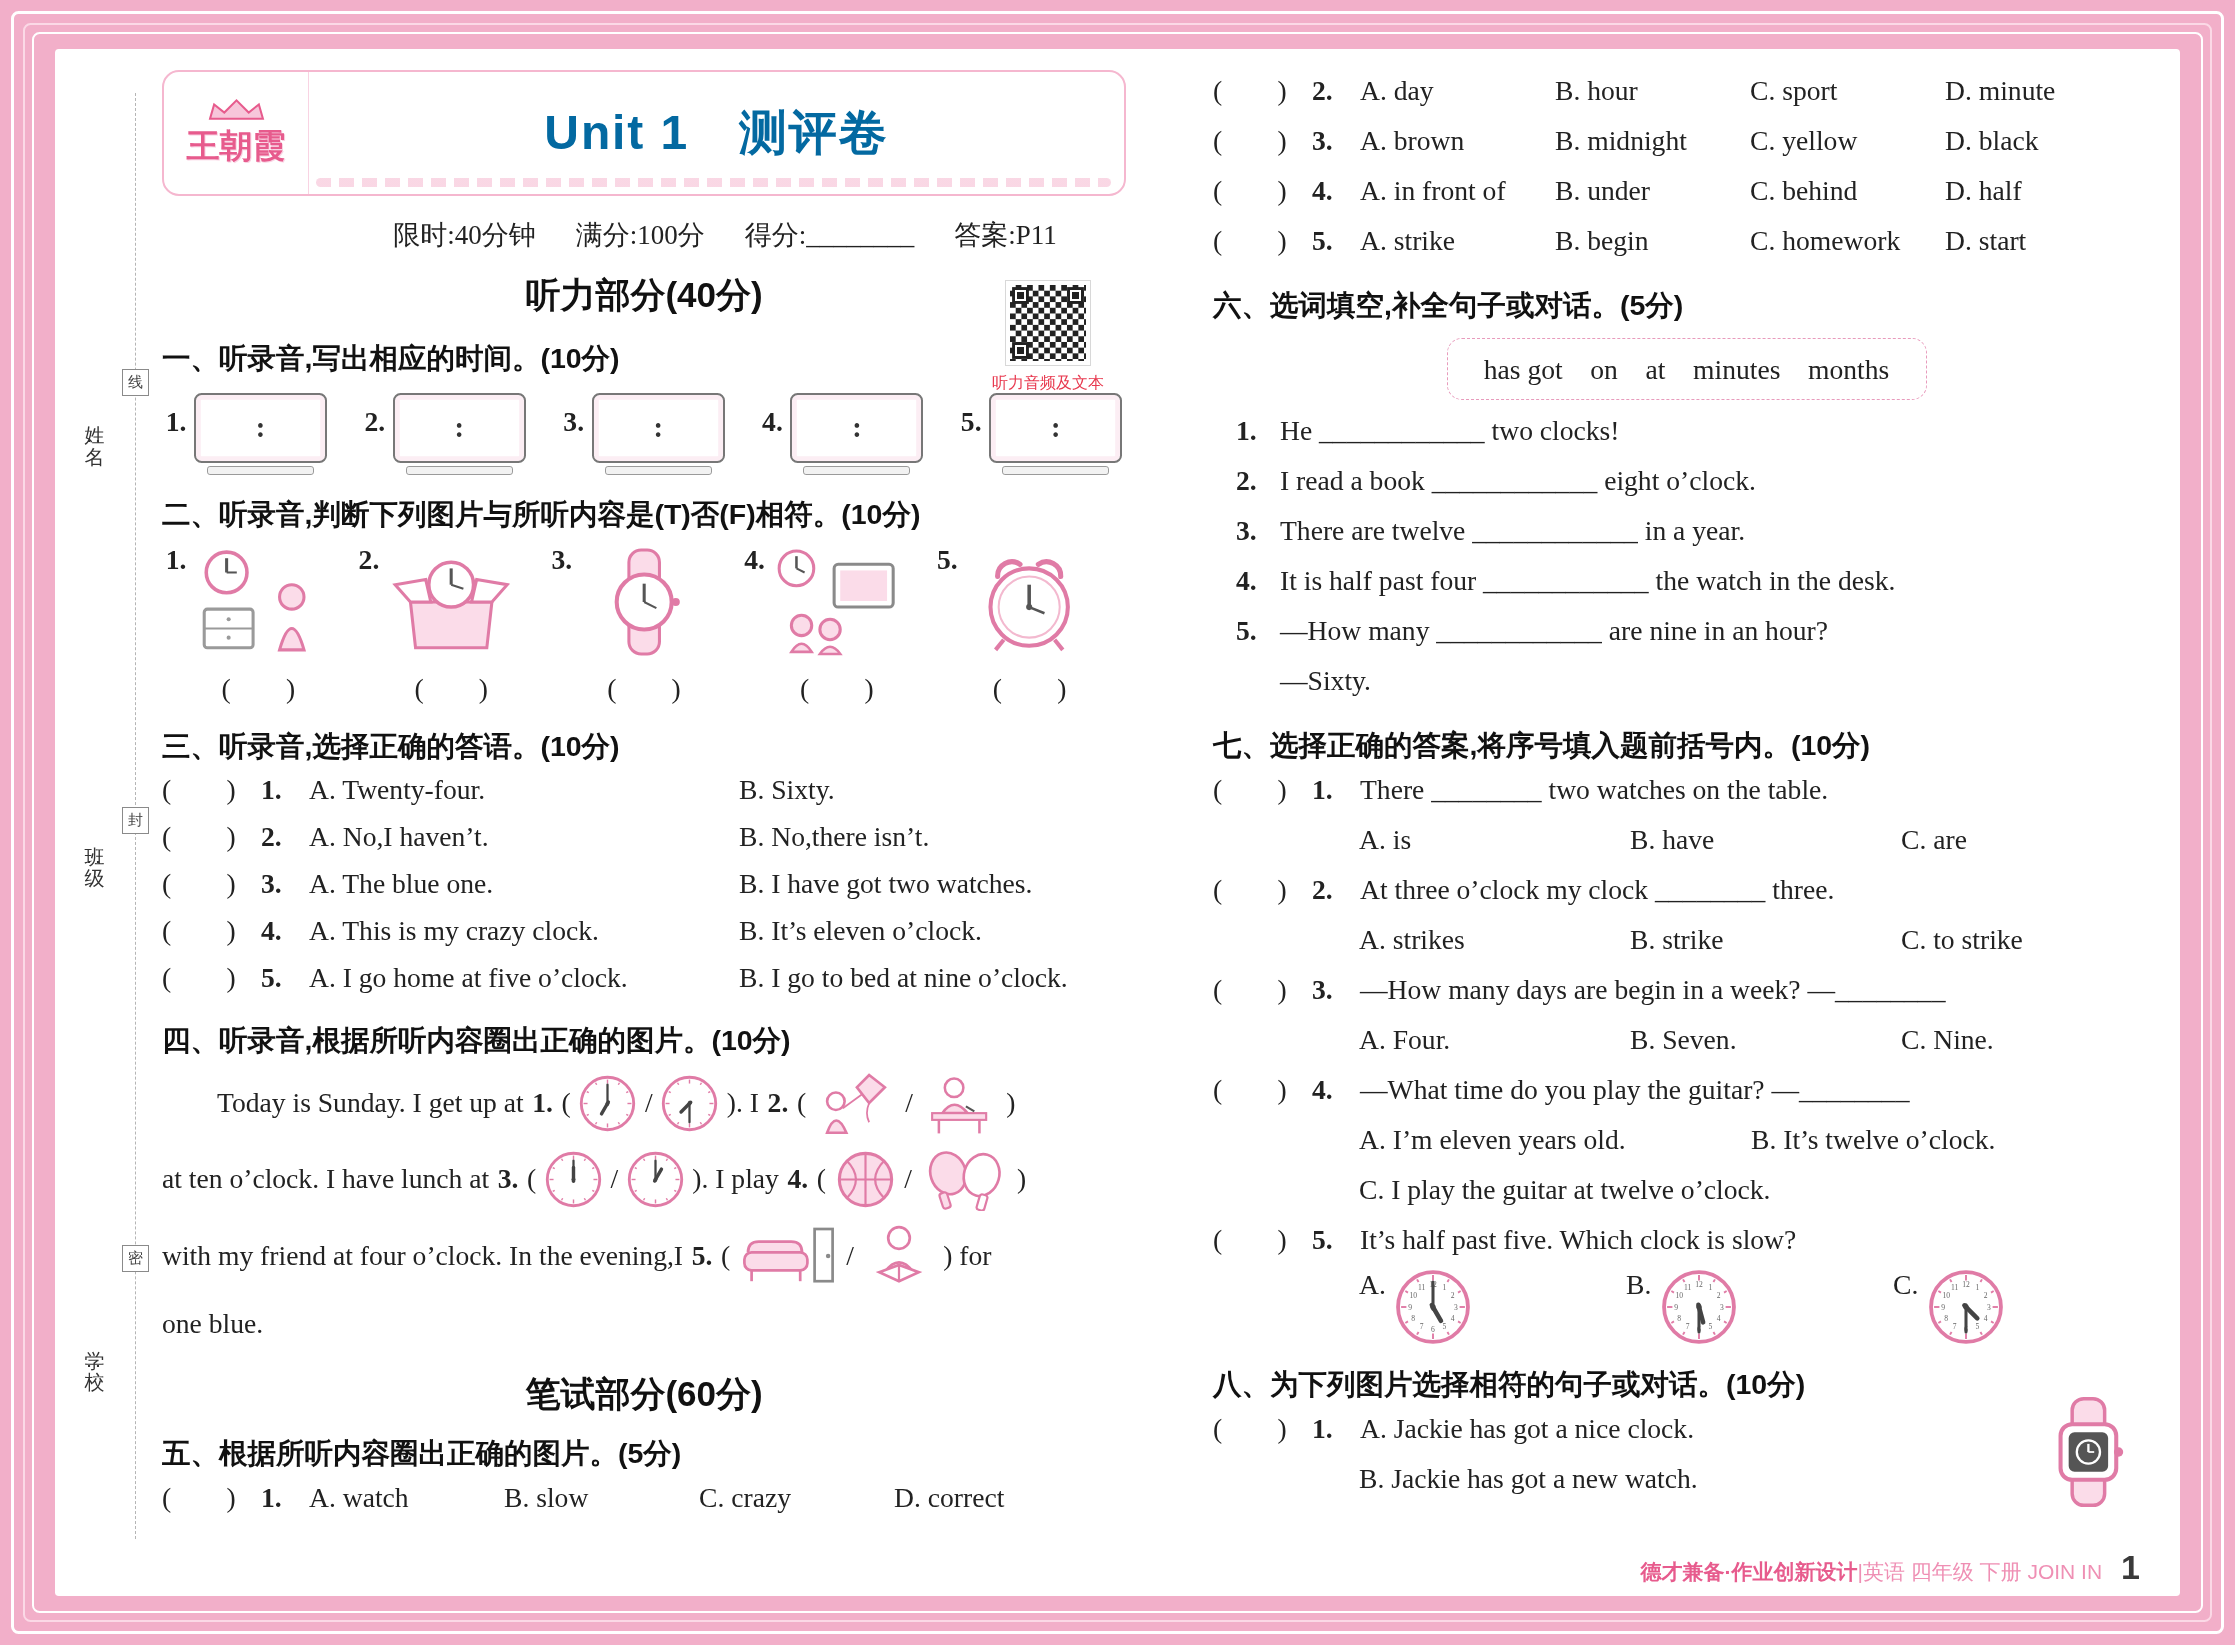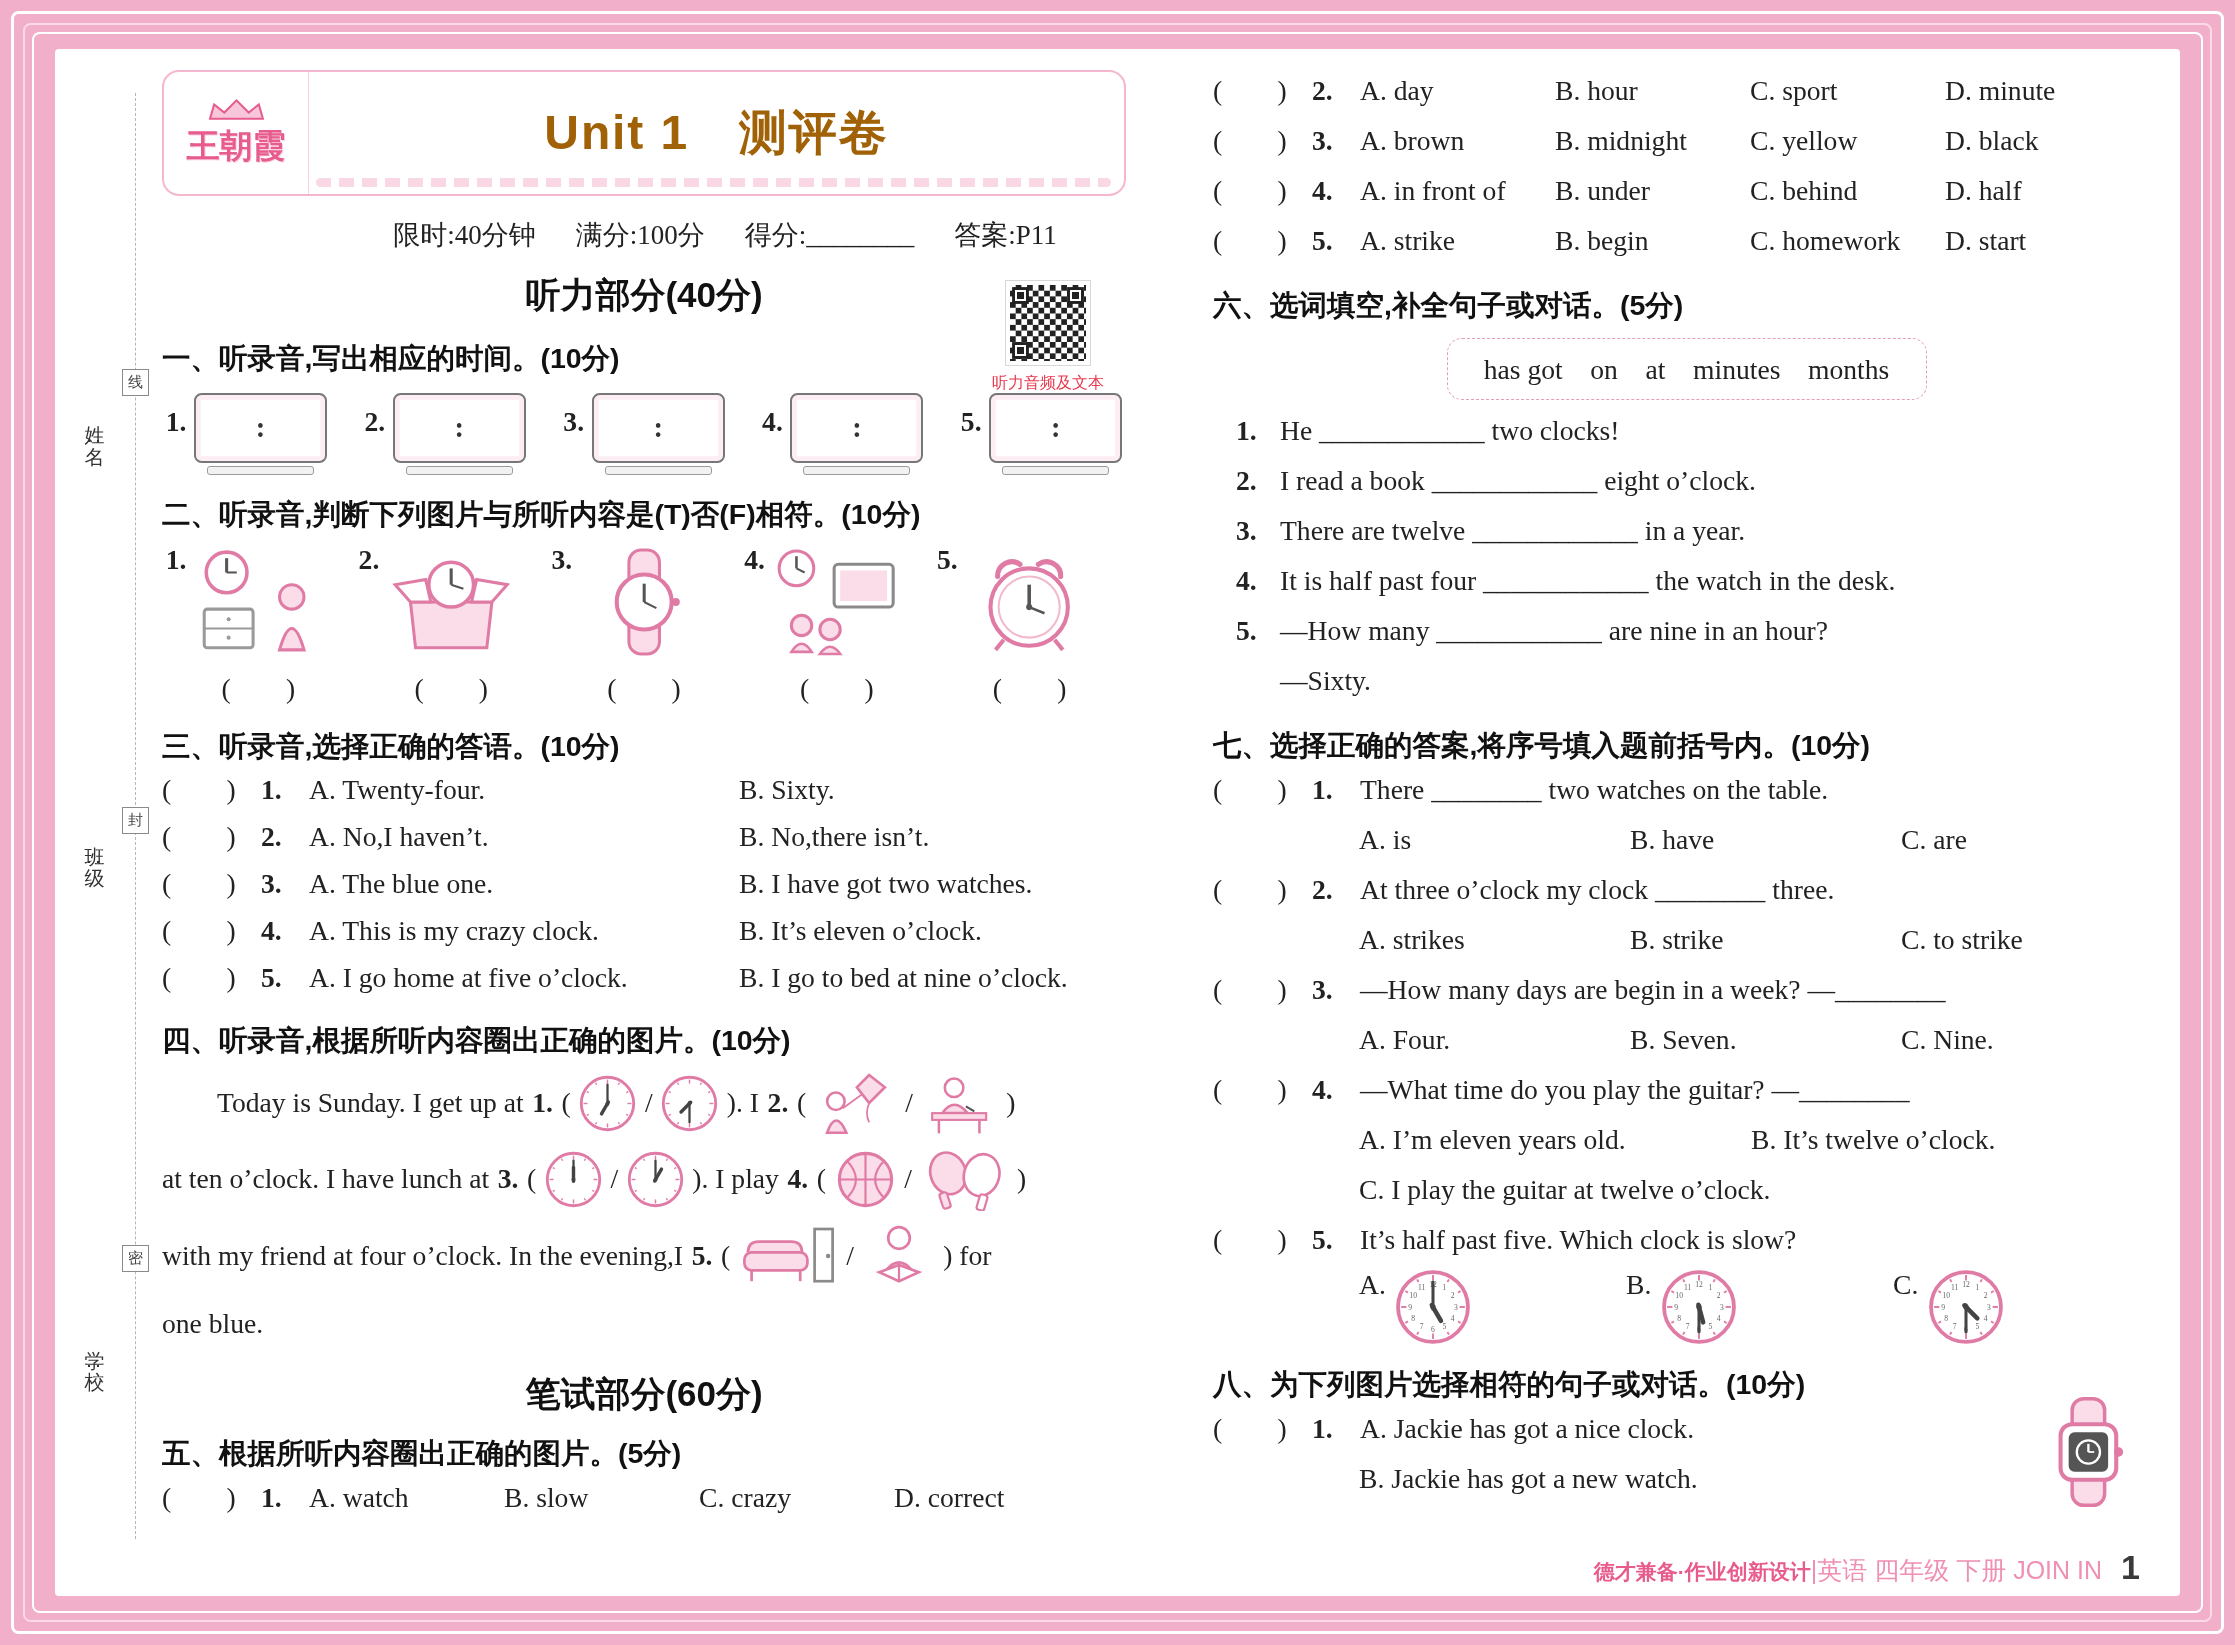--- a/index.html
+++ b/index.html
@@ -16,21 +16,21 @@
   .vlabel{position:absolute;left:27px;writing-mode:vertical-rl;font-family:"Liberation Sans",sans-serif;font-size:20px;letter-spacing:7.6px;color:#333}
 
   .col-l{position:absolute;left:107px;top:21px;width:964px}
   .col-r{position:absolute;left:1158px;top:17px;width:947px}
 
   
   .hbox{border:2.9px solid #f5b7cf;border-radius:17px;height:126px;display:flex;align-items:center;position:relative;background:#fff}
   .logo{width:145px;height:100%;border-right:1.9px solid #f9d3e3;display:flex;flex-direction:column;align-items:center;justify-content:center;gap:3px}
   .crown-svg{width:61px;height:23px}
   .logo-text{font-family:"Liberation Sans",sans-serif;font-weight:bold;font-size:33px;color:#e75b8d;text-shadow:1px 1px 0 #f9d3e3}
-  .htitle{flex:1;text-align:center;font-family:"Liberation Sans",sans-serif;font-weight:bold;font-size:48px;letter-spacing:1.9px;color:#a16207}
+  .htitle{flex:1;text-align:center;font-family:"Liberation Sans",sans-serif;font-weight:bold;font-size:48px;letter-spacing:1.9px;color:#0369a1}
   .hwaves{position:absolute;left:152px;right:13.3px;bottom:6.7px;height:9.5px;background:repeating-linear-gradient(90deg,#f5b7cf 0 15px,transparent 15px 23px);opacity:.55;border-radius:4.8px}
 
   .meta{display:flex;gap:40px;justify-content:center;padding-left:162px;margin-top:21px;font-size:27px}
   .ptitle{font-family:"Liberation Sans",sans-serif;font-weight:bold;font-size:35px;text-align:center;margin-top:19px;color:#111}
   .st{font-family:"Liberation Sans",sans-serif;font-weight:bold;font-size:28.5px;margin-top:21px;color:#111}
 
   
   .qrwrap{position:absolute;right:17px;top:211px;width:122px;text-align:center}
   .qr{width:84px;height:84px;margin:0 auto;background:conic-gradient(#222 90deg,#fff 0 180deg,#222 0 270deg,#fff 0) 0 0/11.4px 11.4px;border:4.8px solid #fff;outline:1.9px solid #d8d8d8;position:relative}
   .fp{position:absolute;width:11.4px;height:11.4px;background:#222;border:2.9px solid #fff;box-shadow:0 0 0 2.9px #222}
@@ -78,21 +78,21 @@
   .q7opts{display:flex;padding-left:146px;line-height:50px}
   .c280{width:271px}
   .q4a{width:392px}
   .clkrow{display:flex;padding-left:146px;margin-top:3.8px}
   .clkcell{width:271px;display:flex;gap:9.5px;align-items:flex-start}
   .q8wrap{position:relative}
   .watch-svg{position:absolute;right:25px;top:-9.5px;height:116px}
 
   .pfoot{position:absolute;right:40px;bottom:9.5px;display:flex;align-items:baseline;font-family:"Liberation Sans",sans-serif}
   .fb{color:#e75b8d;font-weight:bold;font-size:21px}
-  .fr{color:#ef8fb4;font-size:25px}
+  .fr{color:#ef8fb4;font-size:21px}
   .pnumber{font-size:34px;font-weight:bold;color:#3a3a3a;margin-left:19px}
 </style>
 </head>
 <body>
 
 <div class="frame1"></div>
 <div class="frame2"></div>
 <div class="frame3"></div>
 
 <div class="paper">

